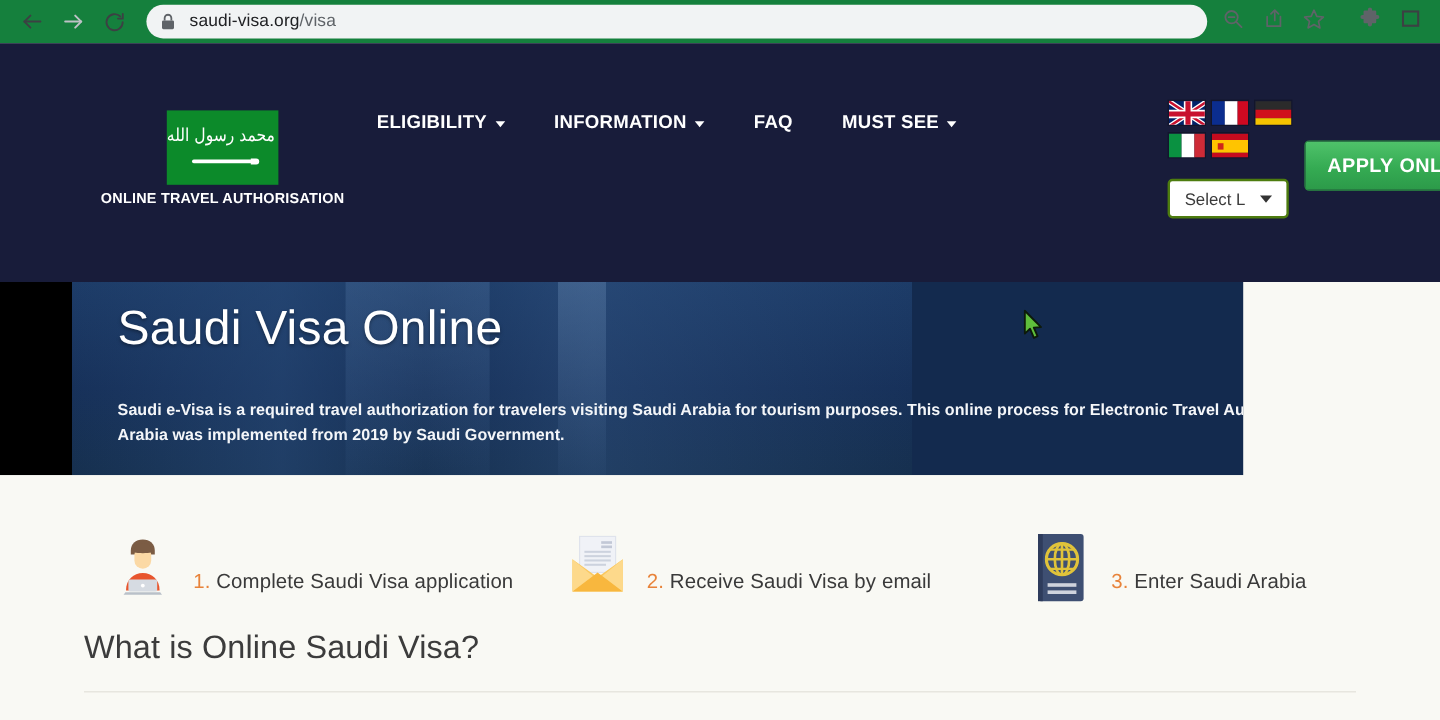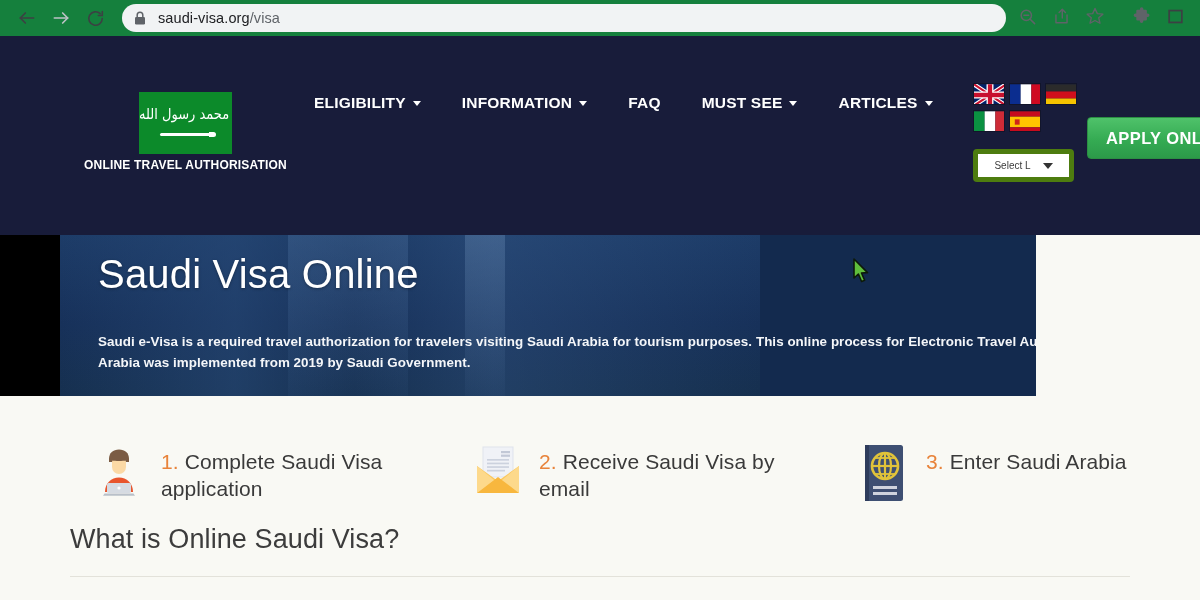--- a/index.html
+++ b/index.html
@@ -161,27 +161,27 @@
     position: relative;
     overflow: hidden;
     display: block;
     border: 1px solid rgba(0,0,0,.25);
   }
   .lang-select {
     margin-top: 17px;
     width: 101px;
     height: 33px;
     background: #fff;
-    border: 5px solid #4d7c0f;
+    border: 2px solid #4d7c0f;
     border-radius: 4px;
     display: flex;
     align-items: center;
     justify-content: center;
     gap: 12px;
-    font-size: 10px;
+    font-size: 14px;
     color: #3b3b3b;
   }
   .sel-caret {
     width: 0; height: 0;
     border-left: 5px solid transparent;
     border-right: 5px solid transparent;
     border-top: 6px solid #333;
   }
 
   .apply-btn {
@@ -274,25 +274,26 @@
     display: flex;
     align-items: flex-start;
     gap: 18px;
   }
   .step-1 { left: 95px; top: 48px; width: 350px; }
   .step-2 { left: 473px; top: 48px; width: 320px; }
   .step-3 { left: 860px; top: 48px; width: 310px; }
 
   .step-icon { width: 48px; height: 60px; flex: 0 0 48px; position: relative; }
   .step-label {
-    font-size: 21px;
+    font-size: 17px;
     color: #3a3a3a;
     line-height: 27px;
     letter-spacing: .1px;
     padding-top: 4px;
+    margin-top: 23px;
   }
   .step-num { color: #e8833a; }
 
   
   .ico-person { position: absolute; left: 4px; top: 2px; width: 40px; height: 50px; }
   
   .ico-mail { position: absolute; left: 0px; top: 2px; width: 50px; height: 48px; }
   
   .ico-passport { position: absolute; left: 2px; top: 0px; width: 44px; height: 58px; }
 
@@ -427,24 +428,20 @@
     </div>
     <div class="nav-item">
       <span>INFORMATION</span>
       <span class="caret"></span>
     </div>
     <div class="nav-item">
       <span>FAQ</span>
     </div>
     <div class="nav-item">
       <span>MUST SEE</span>
-      <span class="caret"></span>
-    </div>
-    <div class="nav-item">
-      <span>ARTICLES</span>
       <span class="caret"></span>
     </div>
   </nav>
 
   <div class="lang-block">
     <div class="flag-row">
       <span class="mini-flag">
         <svg width="32" height="22" viewBox="0 0 60 40">
           <rect width="60" height="40" fill="#012169"></rect>
           <path d="M0,0 L60,40 M60,0 L0,40" stroke="#fff" stroke-width="8"></path>

